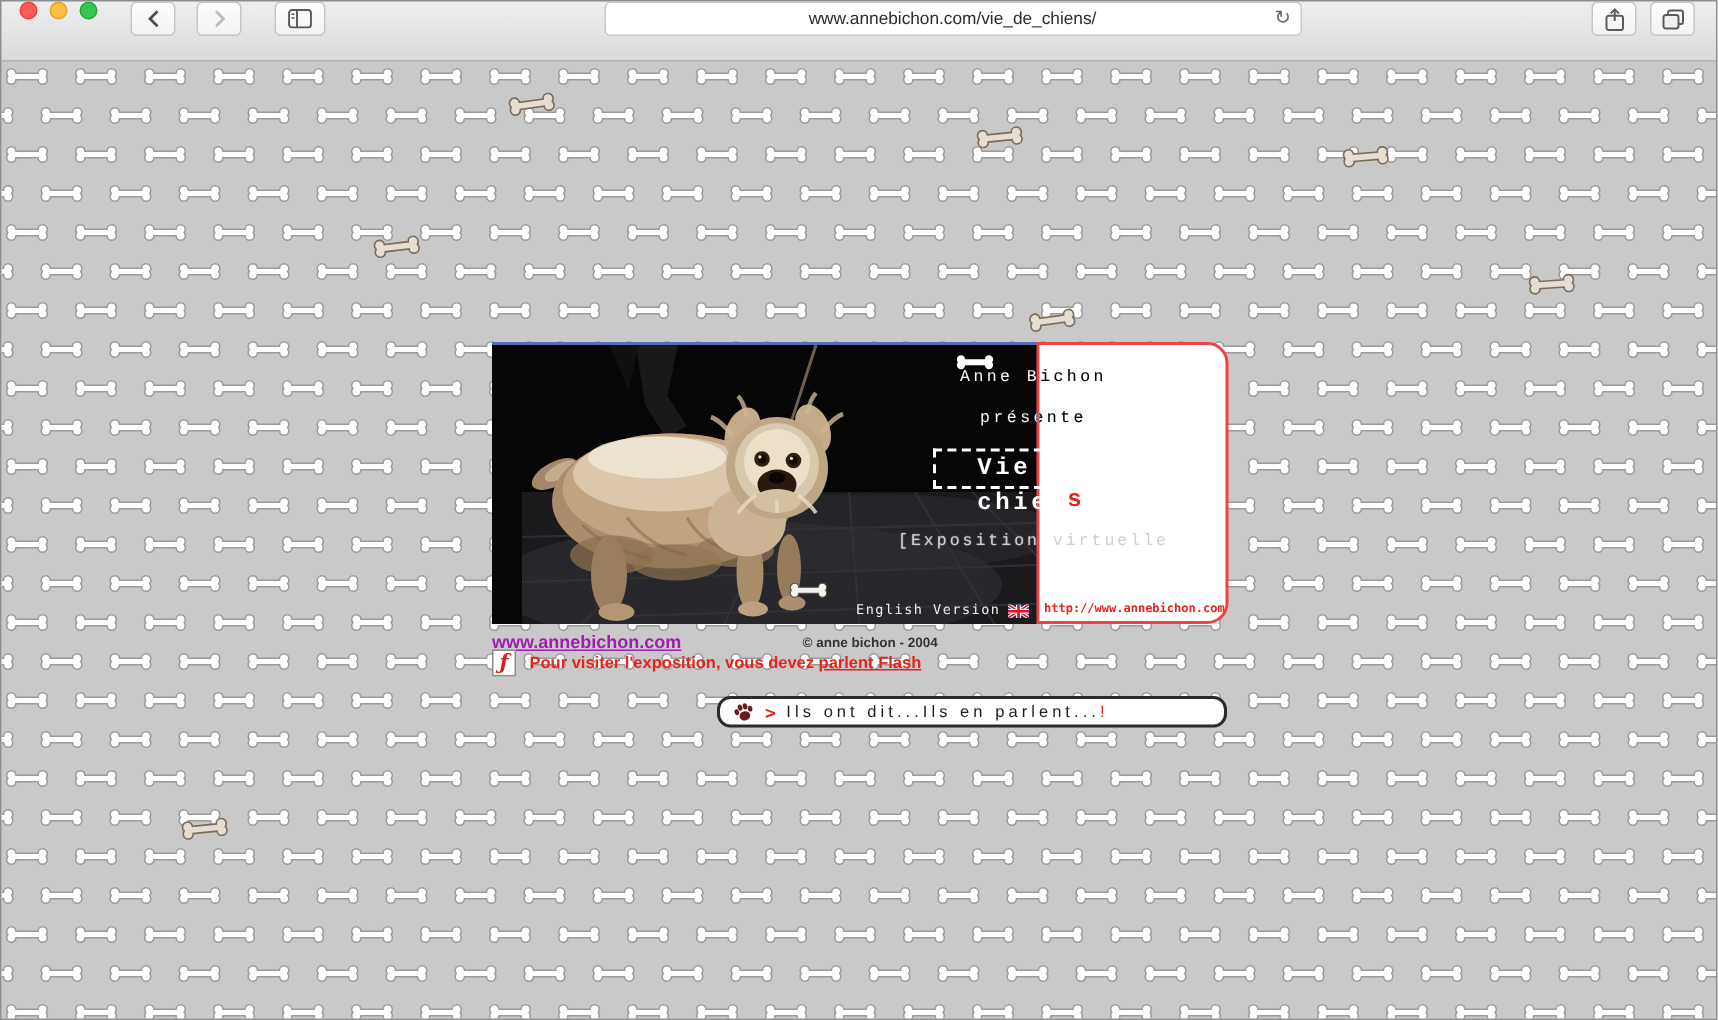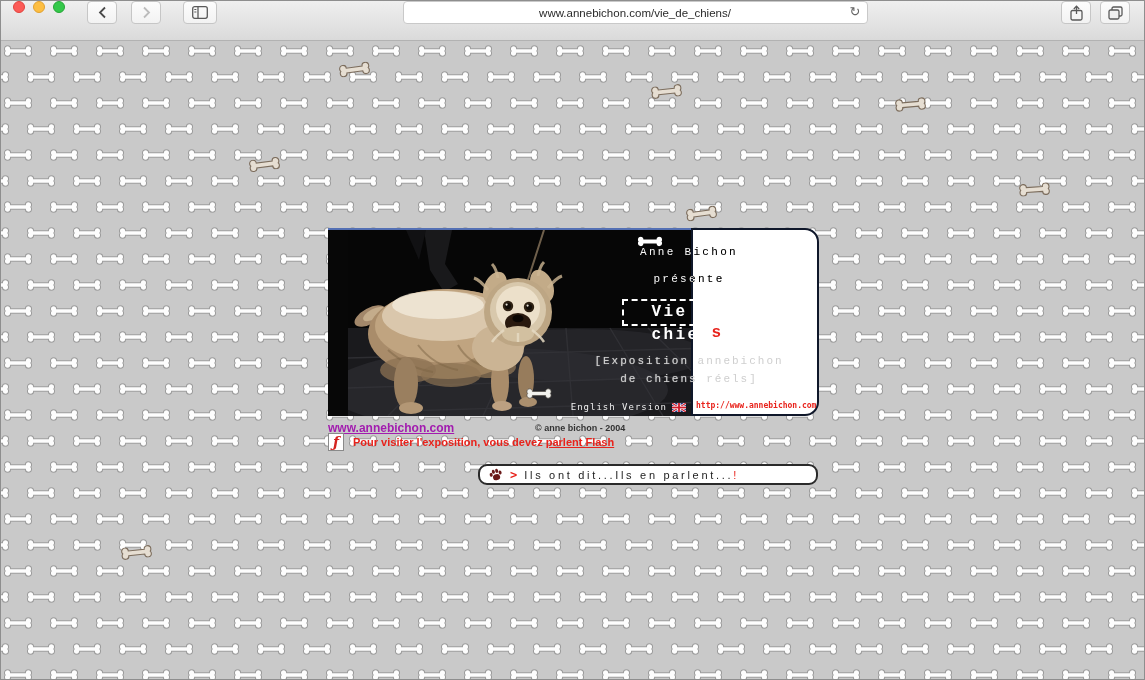--- a/index.html
+++ b/index.html
@@ -27,21 +27,21 @@
 
   
   .content { position:absolute; top:41px; left:0; right:0; bottom:0; background:#c9c9c9; overflow:hidden; }
   .pattern { position:absolute; inset:0; z-index:0; }
   .bone { position:absolute; width:30px; height:12px; fill:#fdfdfd; stroke:#9b9b9b; stroke-width:1.2; }
   .bone.dark { width:33px; height:13px; fill:#e6ded2; stroke:#7c6d5d; }
 
   .photo { position:absolute; left:327px; top:186px; width:363px; height:188px; background:#070707;
            border-top:2px solid #5470b4; z-index:1;padding-left:20px; }
   .panel { position:absolute; left:690px; top:186px; width:128px; height:188px; background:#ffffff;
-           border:2px solid #0f172a; border-radius:0 14px 14px 0; z-index:1; }
+           border:2px solid #ef4444; border-radius:0 14px 14px 0; z-index:1; }
 
   .px { font-family:Liberation Mono, monospace; }
   .ov { position:absolute; z-index:2; }
   .blend { mix-blend-mode:difference; color:#fff; }
   .center-col { left:572px; width:232px; text-align:center; }
   .author { top:204px; font-size:11px; letter-spacing:2.3px; }
   .presents { top:231px; font-size:11px; letter-spacing:2.3px; }
   .vdc { left:621px; top:257px; width:131px; height:27px; font-size:16px; letter-spacing:2.4px;
          line-height:23px; text-align:center; font-weight:bold; }
   .vdc-layer { position:absolute; inset:0; }
@@ -2161,22 +2161,21 @@
 
     <div class="ov blend px center-col author">Anne Bichon</div>
     <div class="ov blend px center-col presents">présente</div>
 
     <div class="ov vdc px">
       <div class="vdc-layer vdc-border blend"><span>Vie de chien</span><span class="t-invis">s</span></div>
       <div class="vdc-layer"><span class="t-invis">Vie de chien</span><span class="t-red">s</span></div>
     </div>
 
     <div class="ov px center-col expo">
-      <div>[Exposition annebichon</div>
-      <div>de chiens réels]</div>
+      <div>[Exposition virtuelle</div>
     </div>
 
     <a class="home-link">www.annebichon.com</a>
     <div class="copyright">© anne bichon - 2004</div>
 
     <div class="flash-row">
       <div class="flash-icon">ƒ</div>
       <div class="flash-text"><span>Pour visiter l'exposition, vous devez </span><span class="u">parlent Flash</span></div>
     </div>
 

